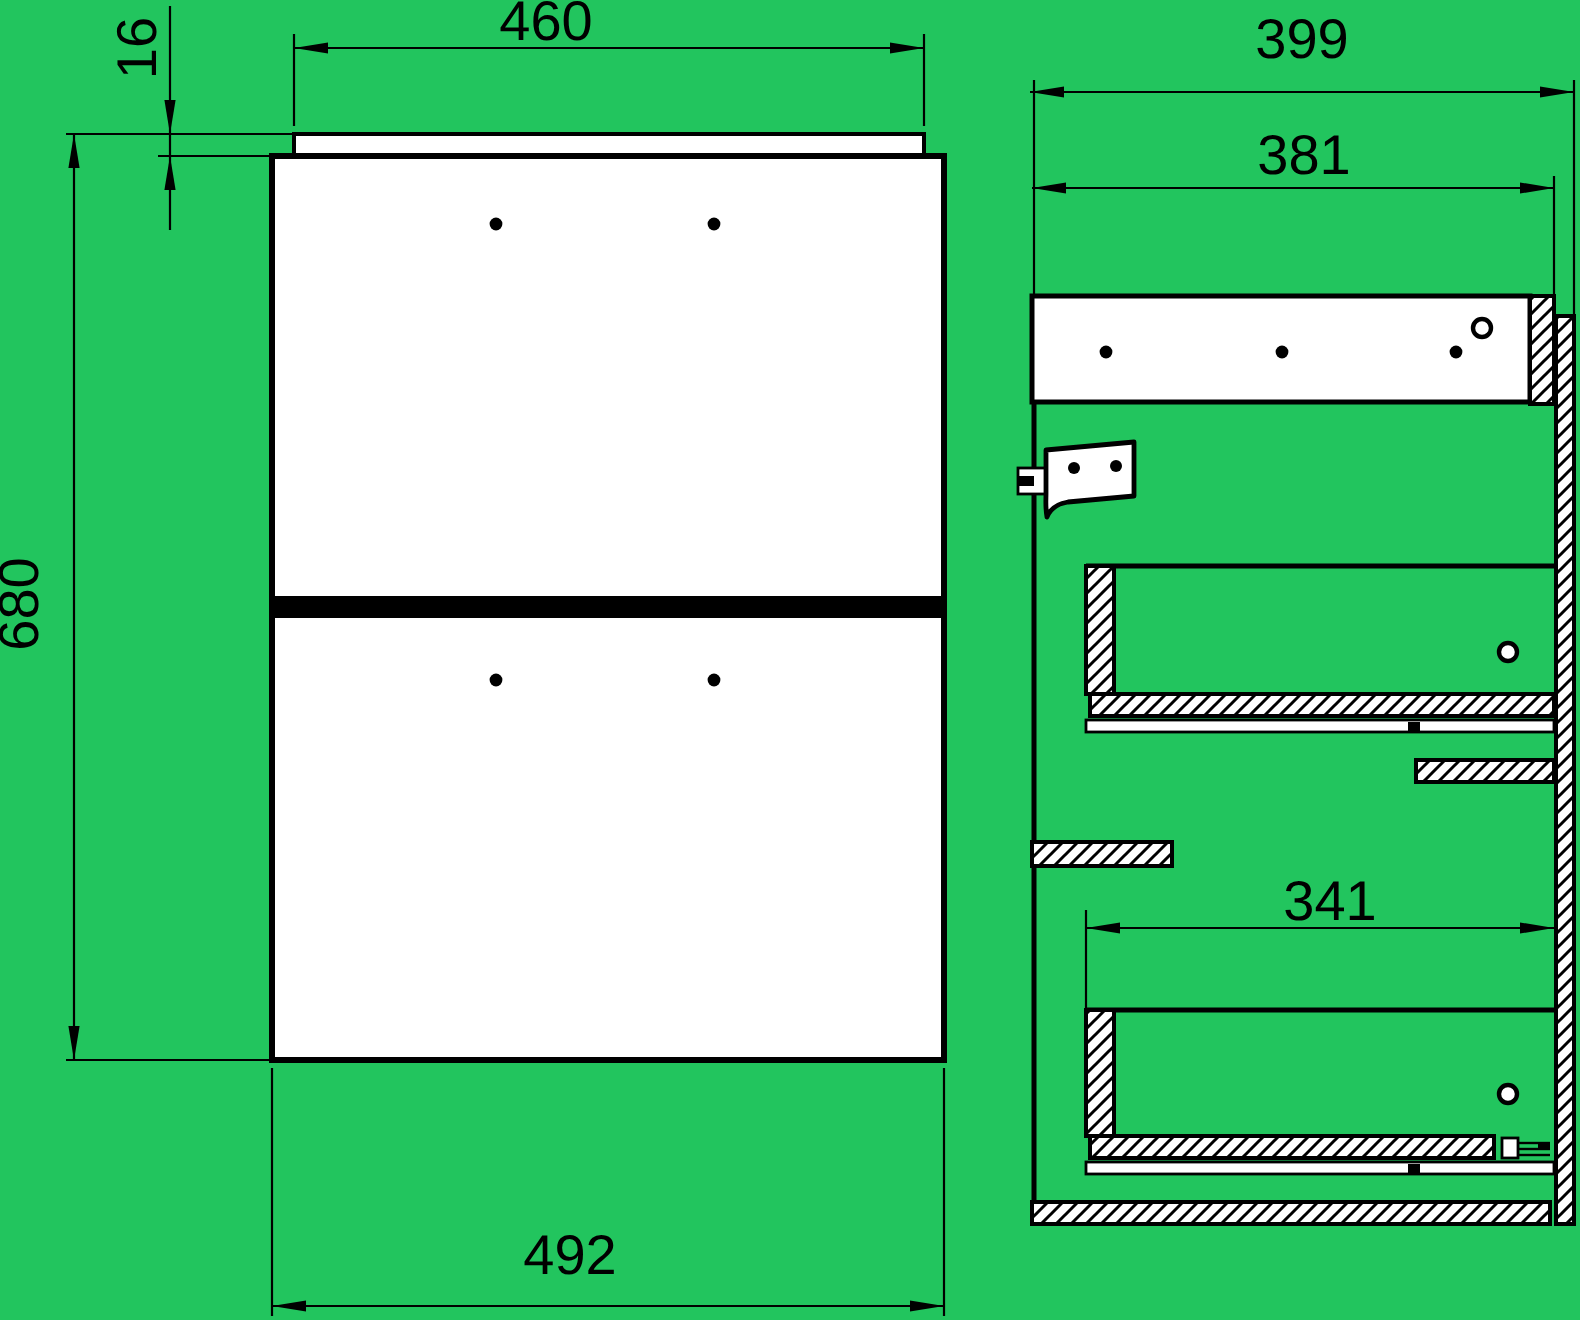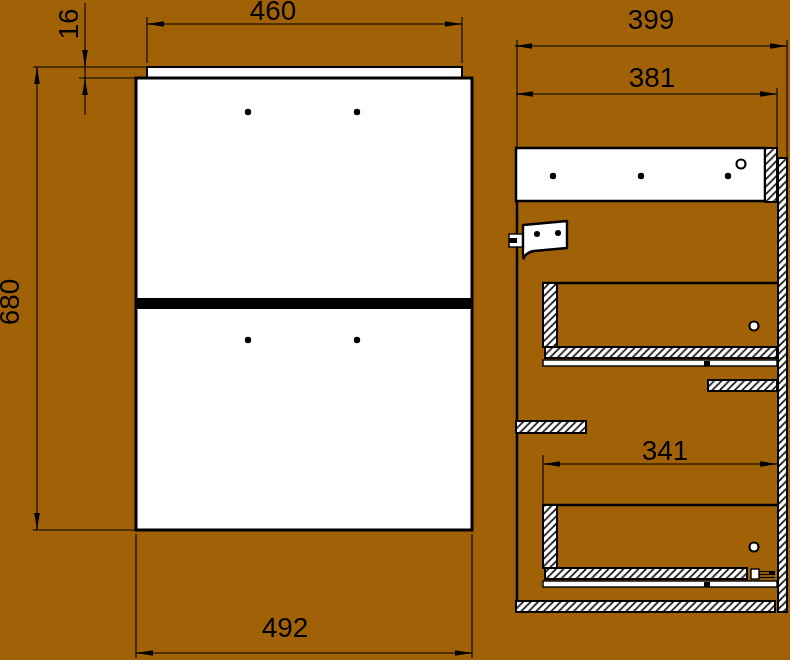--- a/index.html
+++ b/index.html
@@ -1,20 +1,20 @@
 <!DOCTYPE html>
 <html><head>
 <meta charset="utf-8">
 <style>
   html, body { margin: 0; padding: 0; background: #ffffff; }
   .canvas {
     position: relative;
     width: 790px;
     height: 660px;
-    background: #a16207;
+    background: #22c55e;
     overflow: hidden;
   }
   svg { display: block; }
   .panel2  { fill: #ffffff; stroke: #000000; stroke-width: 2; }
   .body3   { fill: #ffffff; stroke: #000000; stroke-width: 3; }
   .out25   { fill: #ffffff; stroke: #000000; stroke-width: 2.5; }
   .ln25    { fill: none;    stroke: #000000; stroke-width: 2.5; }
   .hatch   { fill: url(#hatchpat); stroke: #000000; stroke-width: 2; }
   .thin14  { fill: #ffffff; stroke: #000000; stroke-width: 1.4; }
   .ln12    { fill: none;    stroke: #000000; stroke-width: 1.2; }

